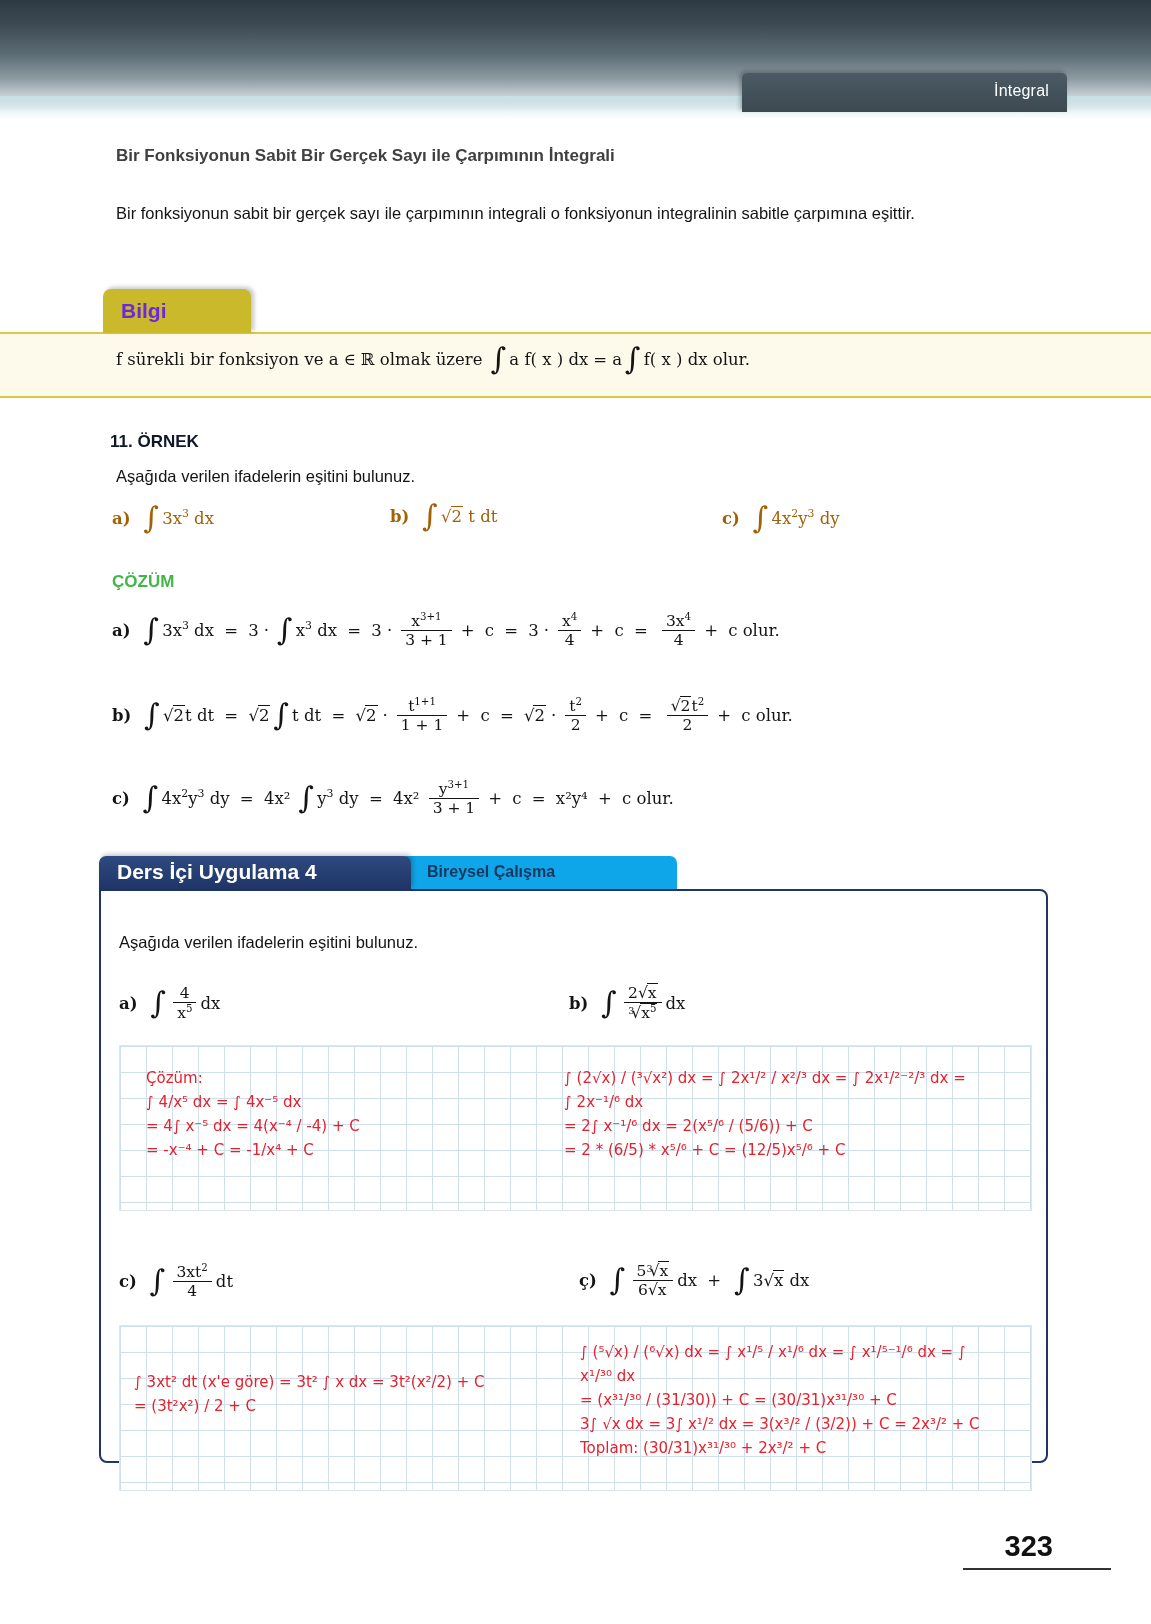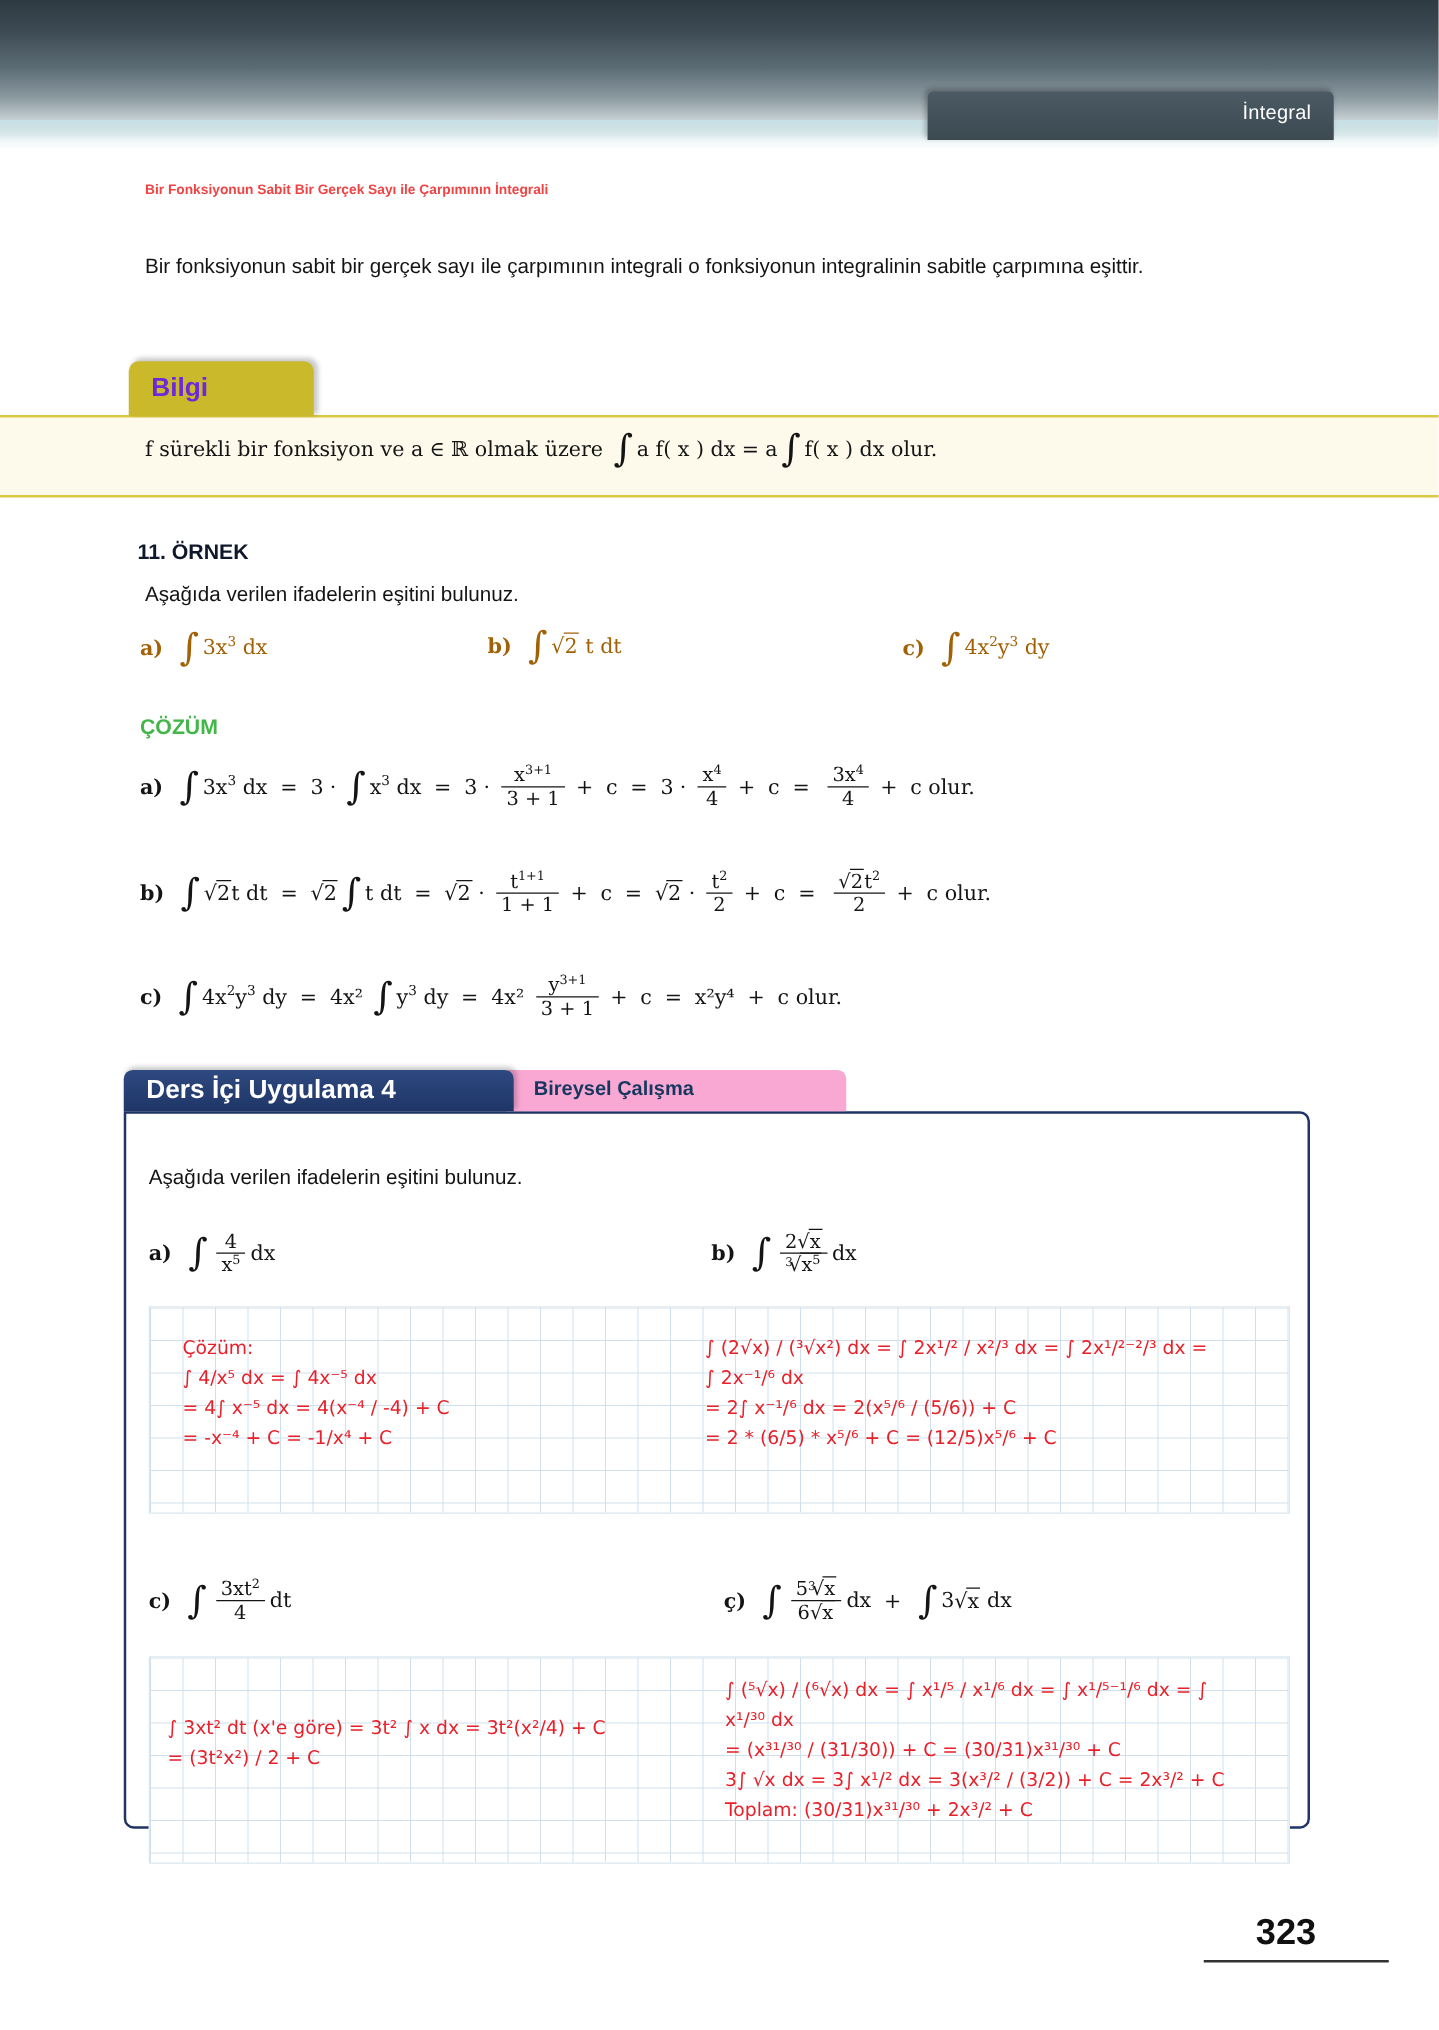--- a/index.html
+++ b/index.html
@@ -31,21 +31,21 @@
     border-radius: 5px 5px 0 0;
     box-shadow: -2px -2px 4px rgba(0,0,0,0.25);
   }
   .chapter-tab span {
     position: absolute; right: 18px; top: 9px;
     color: #ffffff; font-size: 16px; letter-spacing: .2px;
   }
 
   .section-title {
     position: absolute; left: 116px; top: 146px;
-    font-size: 11px; font-weight: bold; color: #ef4444;
+    font-size: 17px; font-weight: bold; color: #404040;
   }
   .section-para {
     position: absolute; left: 116px; top: 198px; width: 908px;
     font-size: 16.5px; line-height: 30px; color: #141414;
   }
 
   
   .bilgi-wrap { position: absolute; left: 0; top: 289px; width: 1151px; }
   .bilgi-tab {
     position: absolute; left: 103px; top: 0;
@@ -124,21 +124,21 @@
     border-radius: 7px 7px 0 0;
     box-shadow: 2px -2px 4px rgba(0,0,0,0.22);
     z-index: 2;
   }
   .di-tab-main span {
     position: absolute; left: 18px; top: 4px;
     color: #fff; font-size: 21px; font-weight: bold;
   }
   .di-tab-sub {
     position: absolute; left: 306px; top: 0; width: 272px; height: 33px;
-    background: #f9a8d4; border-radius: 0 7px 0 0; z-index: 1;
+    background: #0ea5e9; border-radius: 0 7px 0 0; z-index: 1;
   }
   .di-tab-sub span {
     position: absolute; left: 22px; top: 7px;
     color: #16375e; font-size: 16px; font-weight: bold;
   }
   .di-body {
     position: relative; width: 949px; height: 574px;
     border: 2.5px solid #1f3566;
     border-radius: 0 8px 8px 8px;
     background: #ffffff;
@@ -271,21 +271,21 @@
 
     <div class="di-q di-qc math">
       <span class="lbl">c)</span><span class="intg">∫</span><span class="frac"><span class="num">3xt<sup>2</sup></span><span class="den">4</span></span><span>dt</span>
     </div>
 
     <div class="di-q di-qd math">
       <span class="lbl">ç)</span><span class="intg">∫</span><span class="frac"><span class="num">5<span class="idx">3</span><span class="rad">√<span class="bar">x</span></span></span><span class="den">6<span class="rad">√<span class="bar">x</span></span></span></span>dx <span class="op">+</span> <span class="intg">∫</span>3<span class="rad">√<span class="bar">x</span></span> dx
     </div>
 
     <div class="grid-area grid-2">
-      <div class="hand h-c"><span>∫ 3xt² dt (x'e göre) = 3t² ∫ x dx = 3t²(x²/4) + C</span>
+      <div class="hand h-c"><span>∫ 3xt² dt (x'e göre) = 3t² ∫ x dx = 3t²(x²/2) + C</span>
 <span>= (3t²x²) / 2 + C</span></div>
       <div class="hand h-d"><span>∫ (⁵√x) / (⁶√x) dx = ∫ x¹/⁵ / x¹/⁶ dx = ∫ x¹/⁵⁻¹/⁶ dx = ∫</span>
 <span>x¹/³⁰ dx</span>
 <span>= (x³¹/³⁰ / (31/30)) + C = (30/31)x³¹/³⁰ + C</span>
 <span>3∫ √x dx = 3∫ x¹/² dx = 3(x³/² / (3/2)) + C = 2x³/² + C</span>
 <span>Toplam: (30/31)x³¹/³⁰ + 2x³/² + C</span></div>
     </div>
   </div>
 </div>
 

